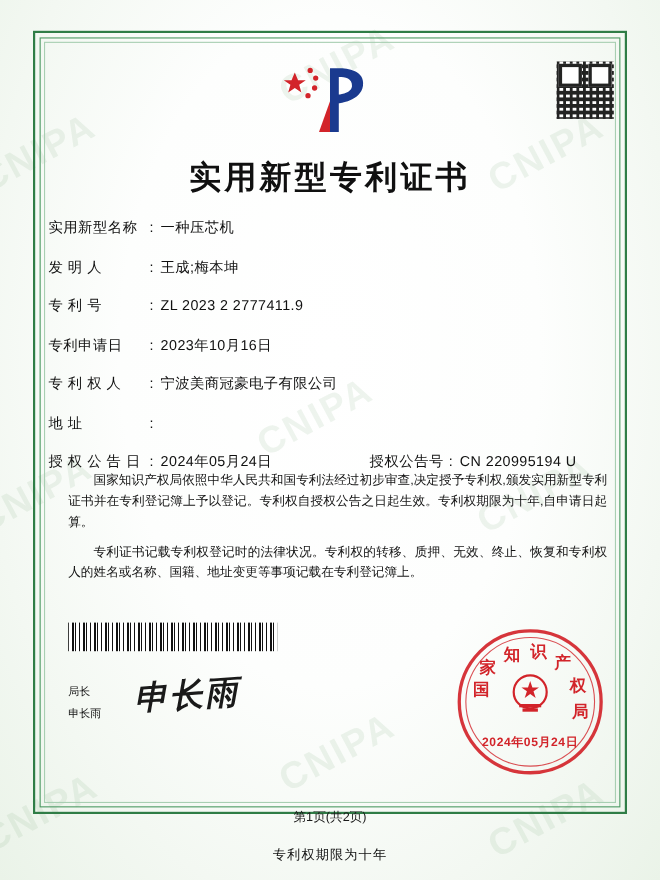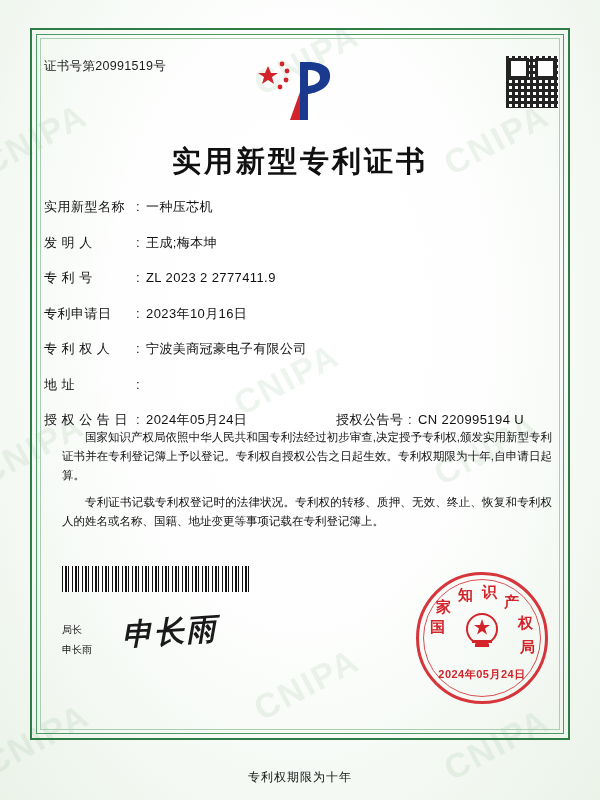--- a/index.html
+++ b/index.html
@@ -295,21 +295,20 @@
   <div class="watermark wm5">CNIPA</div>
   <div class="watermark wm6">CNIPA</div>
   <div class="watermark wm7">CNIPA</div>
   <div class="watermark wm8">CNIPA</div>
   <div class="watermark wm9">CNIPA</div>
 
   <div class="frame-outer"></div>
   <div class="frame-inner"></div>
   <div class="frame-hair"></div>
 
-  <div class="cert-no">证书号第20991519号</div>
 
   <div class="logo">
     <svg width="92" height="68" viewBox="0 0 92 68">
       <g fill="#d2242a">
         <polygon points="18,8 21,15 28,15 22,19 24,26 18,22 12,26 14,19 8,15 15,15"></polygon>
         <circle cx="32" cy="6" r="2.4"></circle>
         <circle cx="37" cy="13" r="2.4"></circle>
         <circle cx="36" cy="22" r="2.4"></circle>
         <circle cx="30" cy="29" r="2.4"></circle>
       </g>
@@ -393,15 +392,16 @@
     <div class="seal-text-char" style="left:20px; top:26px;">家</div>
     <div class="seal-text-char" style="left:42px; top:14px;">知</div>
     <div class="seal-text-char" style="left:66px; top:11px;">识</div>
     <div class="seal-text-char" style="left:88px; top:21px;">产</div>
     <div class="seal-text-char" style="left:102px; top:42px;">权</div>
     <div class="seal-text-char" style="left:104px; top:66px;">局</div>
 
     <div class="seal-date">2024年05月24日</div>
   </div>
 
+  <div class="page-num">第1页(共2页)</div>
   <div class="footer-note">专利权期限为十年</div>
 
 </div>
 
 </body></html>

